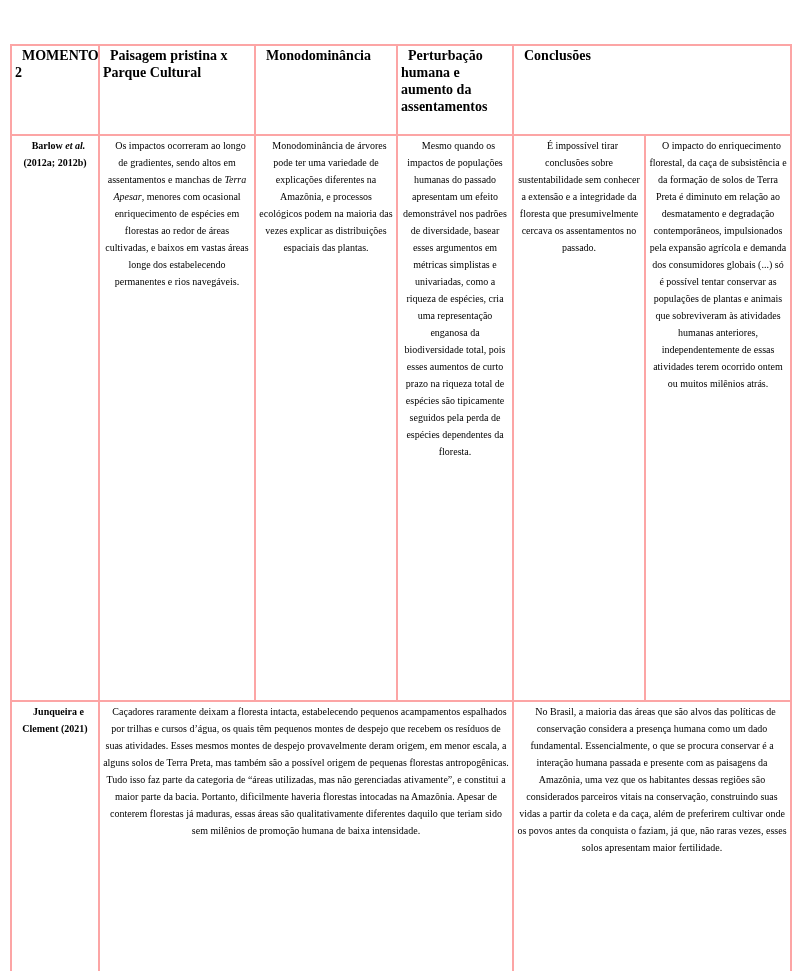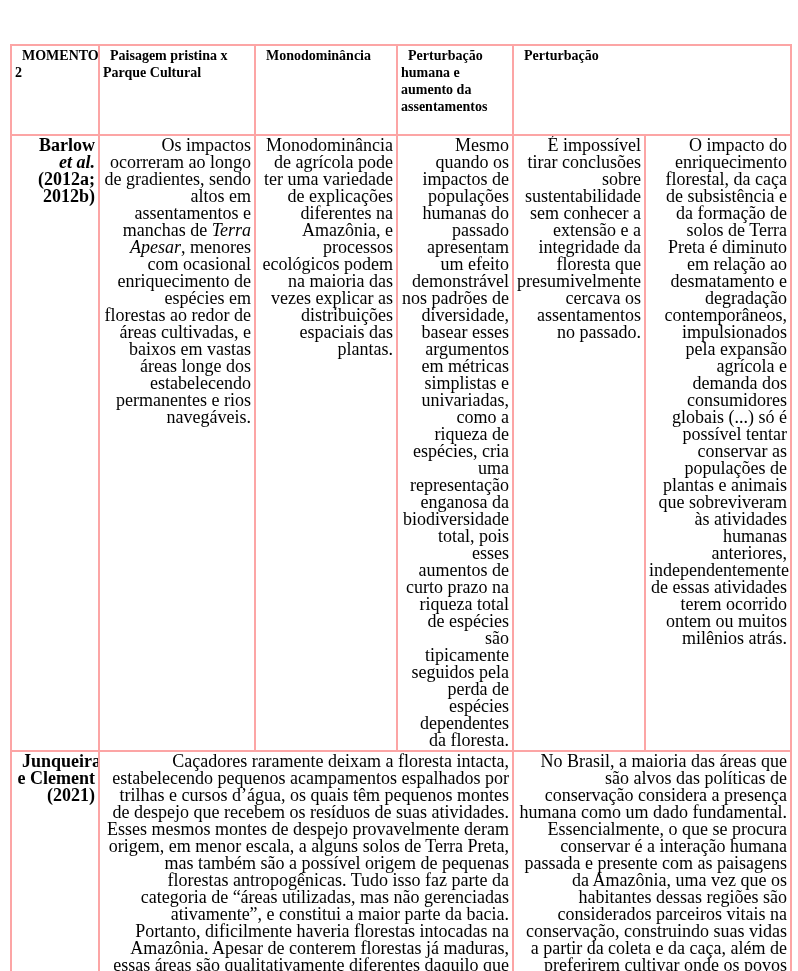--- a/index.html
+++ b/index.html
@@ -30,23 +30,23 @@
     padding: 1px 3px 1px 3px;
     overflow: hidden;
   }
   .doc-table th {
     font-size: 14px;
     line-height: 17px;
     font-weight: bold;
     text-align: left;
   }
   .doc-table td {
-    font-size: 18px;
+    font-size: 10px;
     line-height: 17px;
-    text-align: right;
+    text-align: center;
   }
   .para {
     text-indent: 7px;
   }
   .label-cell {
     font-weight: bold;
   }
   .hdr-row th { height: 86px; }
   .row-barlow td { height: 562px; }
   .row-junqueira td { height: 274px; }
@@ -73,33 +73,33 @@
         <th>
           <div class="para">Paisagem pristina x Parque Cultural</div>
         </th>
         <th>
           <div class="para">Monodominância</div>
         </th>
         <th>
           <div class="para">Perturbação humana e aumento da assentamentos</div>
         </th>
         <th colspan="2">
-          <div class="para">Perturbação</div>
+          <div class="para">Conclusões</div>
         </th>
       </tr>
 
       <tr class="row-barlow">
         <td class="label-cell">
           <div class="para"><span>Barlow </span><i>et al.</i><span> (2012a; 2012b)</span></div>
         </td>
         <td>
           <div class="para"><span>Os impactos ocorreram ao longo de gradientes, sendo altos em assentamentos e manchas de </span><i>Terra Apesar</i><span>, menores com ocasional enriquecimento de espécies em florestas ao redor de áreas cultivadas, e baixos em vastas áreas longe dos estabelecendo permanentes e rios navegáveis.</span></div>
         </td>
         <td>
-          <div class="para">Monodominância de agrícola pode ter uma variedade de explicações diferentes na Amazônia, e processos ecológicos podem na maioria das vezes explicar as distribuições espaciais das plantas.</div>
+          <div class="para">Monodominância de árvores pode ter uma variedade de explicações diferentes na Amazônia, e processos ecológicos podem na maioria das vezes explicar as distribuições espaciais das plantas.</div>
         </td>
         <td>
           <div class="para">Mesmo quando os impactos de populações humanas do passado apresentam um efeito demonstrável nos padrões de diversidade, basear esses argumentos em métricas simplistas e univariadas, como a riqueza de espécies, cria uma representação enganosa da biodiversidade total, pois esses aumentos de curto prazo na riqueza total de espécies são tipicamente seguidos pela perda de espécies dependentes da floresta.</div>
         </td>
         <td>
           <div class="para">É impossível tirar conclusões sobre sustentabilidade sem conhecer a extensão e a integridade da floresta que presumivelmente cercava os assentamentos no passado.</div>
         </td>
         <td>
           <div class="para">O impacto do enriquecimento florestal, da caça de subsistência e da formação de solos de Terra Preta é diminuto em relação ao desmatamento e degradação contemporâneos, impulsionados pela expansão agrícola e demanda dos consumidores globais (...) só é possível tentar conservar as populações de plantas e animais que sobreviveram às atividades humanas anteriores, independentemente de essas atividades terem ocorrido ontem ou muitos milênios atrás.</div>
         </td>

